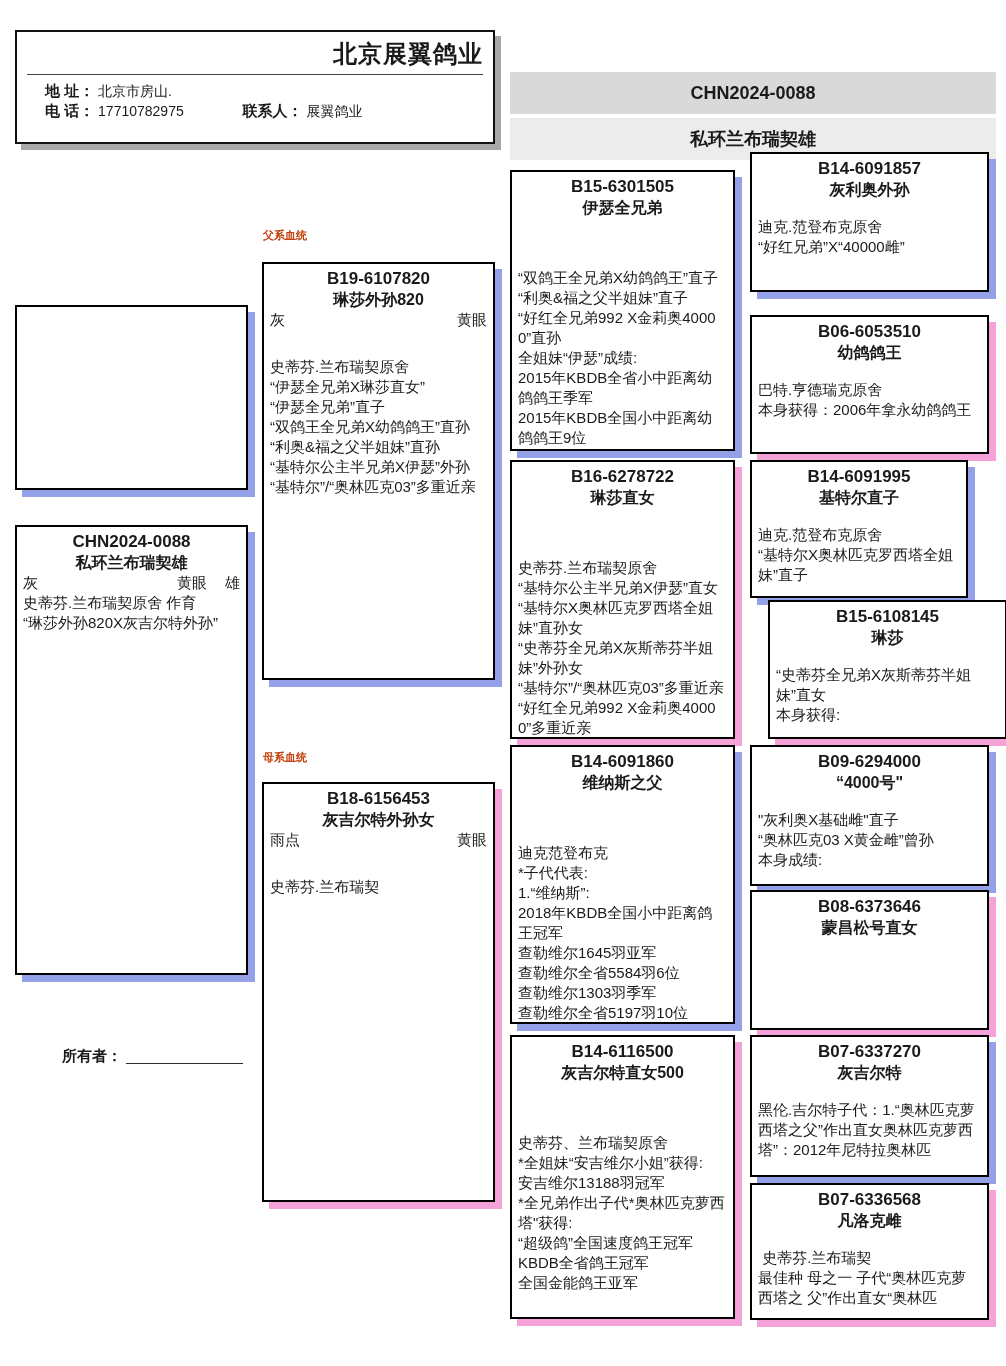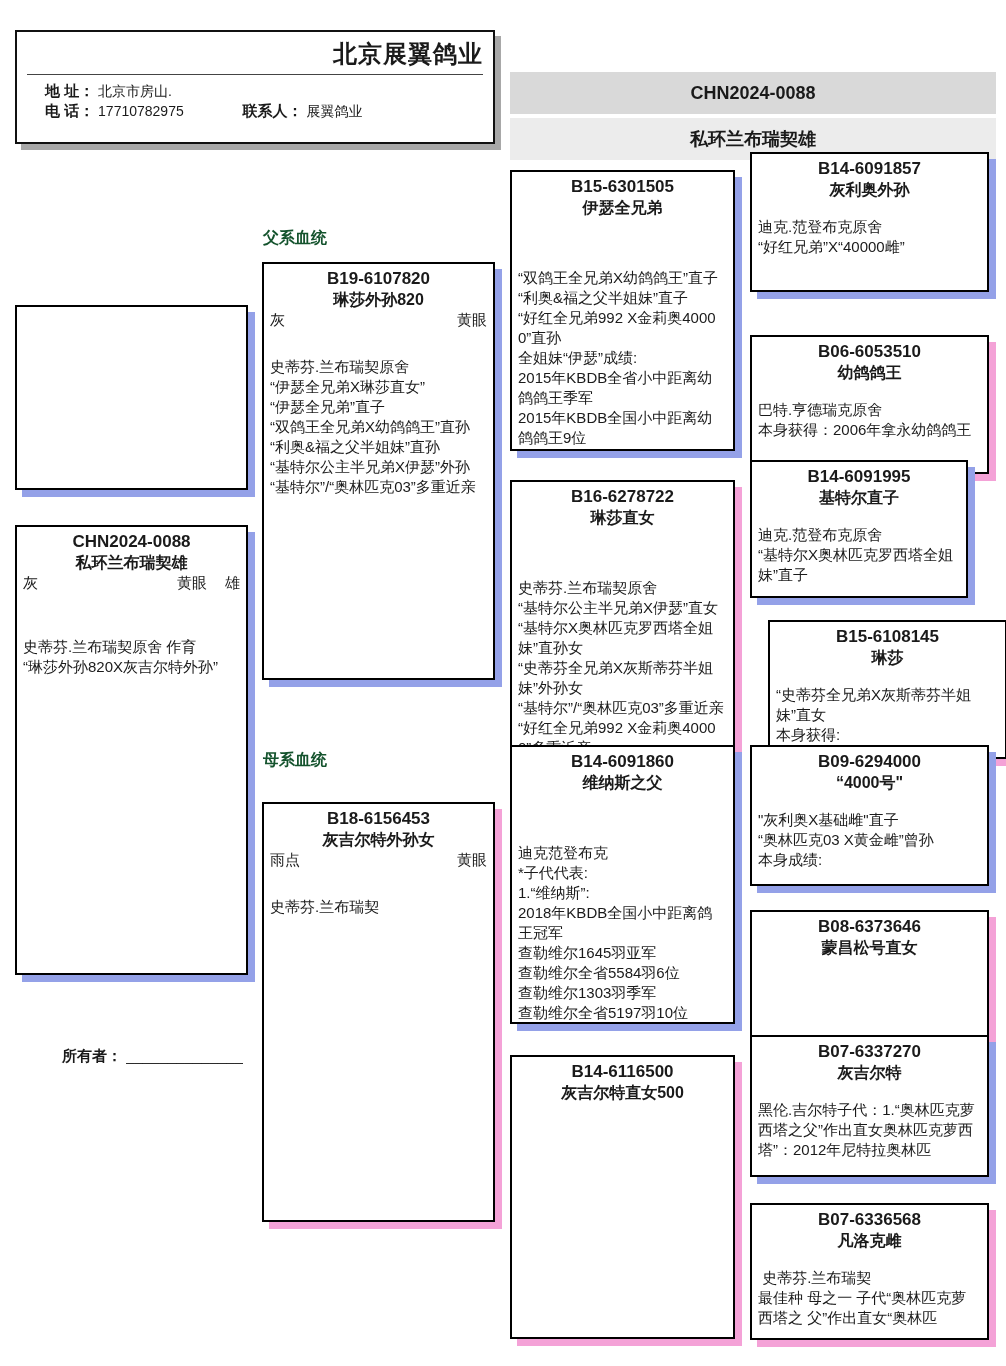--- a/index.html
+++ b/index.html
@@ -26,41 +26,41 @@
 
   
   .gray-bar {
     left:510px; width:486px; height:42px;
     text-align:center; font-weight:bold; font-size:18px; line-height:42px;
   }
   #ring-bar { top:72px; background:#d9d9d9; }
   #name-bar { top:118px; background:#ececec; }
 
   
-  .lineage-label { font-size:16px; font-weight:bold; color:#14532d; }
+  .lineage-label { font-size:11px; font-weight:bold; color:#c2410c; }
   #paternal-label { left:263px; top:228px; }
   #maternal-label { left:263px; top:750px; }
 
   
   .pbox {
     position:absolute; background:#fff; border:2px solid #000;
     padding:3px 6px; overflow:hidden;
   }
   .pbox.male   { box-shadow:7px 7px 0 #94a1e8; }
-  .pbox.female { box-shadow:7px 7px 0 #f4a2d7;margin-top:20px; }
+  .pbox.female { box-shadow:7px 7px 0 #f4a2d7; }
   .ring  { text-align:center; font-weight:bold; font-size:17px; line-height:21px; padding-top:1px; }
   .bname { text-align:center; font-weight:bold; font-size:16px; line-height:21px; }
   .eyeline { display:flex; justify-content:space-between; font-size:15px; line-height:20px; }
   .sex-val { margin-left:18px; }
   .bbody {
     font-size:15px; line-height:20px;
     white-space:pre-wrap; word-break:break-all;
   }
   .gen2 .bbody { margin-top:27px; }
-  #subject-box .bbody { margin-top:44px; }
+  #subject-box .bbody { }
   .g3 .bbody { margin-top:50px; }
   .g4 .bbody { margin-top:17px; }
 
   #empty-box   { left:15px;  top:305px;  width:233px; height:185px; }
   #subject-box { left:15px;  top:525px;  width:233px; height:450px; }
   #sire-box    { left:262px; top:262px;  width:233px; height:418px; }
   #dam-box     { left:262px; top:782px;  width:233px; height:420px; }
   #b-ss  { left:510px; top:170px;  width:225px; height:281px; }
   #b-sd  { left:510px; top:460px;  width:225px; height:279px; }
   #b-ds  { left:510px; top:745px;  width:225px; height:279px; }
@@ -172,20 +172,28 @@
 2018年KBDB全国小中距离鸽王冠军
 查勒维尔1645羽亚军
 查勒维尔全省5584羽6位
 查勒维尔1303羽季军
 查勒维尔全省5197羽10位</div>
 </div>
 
 <div id="b-dd" class="pbox female g3">
   <div class="ring">B14-6116500</div>
   <div class="bname">灰吉尔特直女500</div>
+  <div class="bbody">史蒂芬、兰布瑞契原舍
+*全姐妹“安吉维尔小姐”获得:
+安吉维尔13188羽冠军
+*全兄弟作出子代*奥林匹克萝西
+塔"获得:
+“超级鸽”全国速度鸽王冠军
+KBDB全省鸽王冠军
+全国金能鸽王亚军</div>
 </div>
 
 <div id="b-sss" class="pbox male g4">
   <div class="ring">B14-6091857</div>
   <div class="bname">灰利奥外孙</div>
   <div class="bbody">迪克.范登布克原舍
 “好红兄弟”X“40000雌”</div>
 </div>
 
 <div id="b-ssd" class="pbox female g4">

